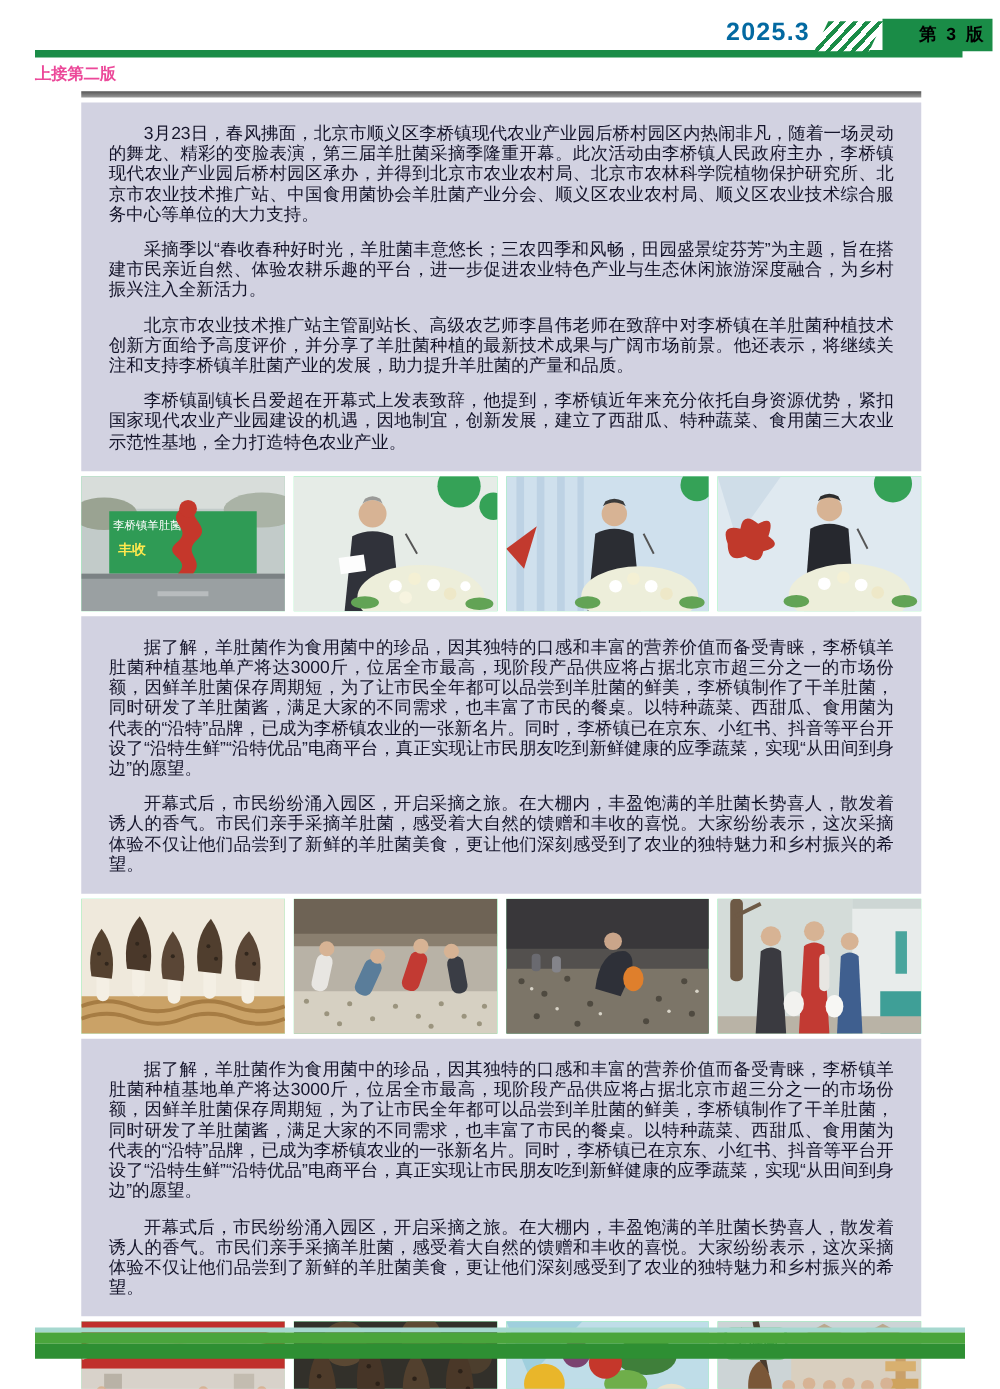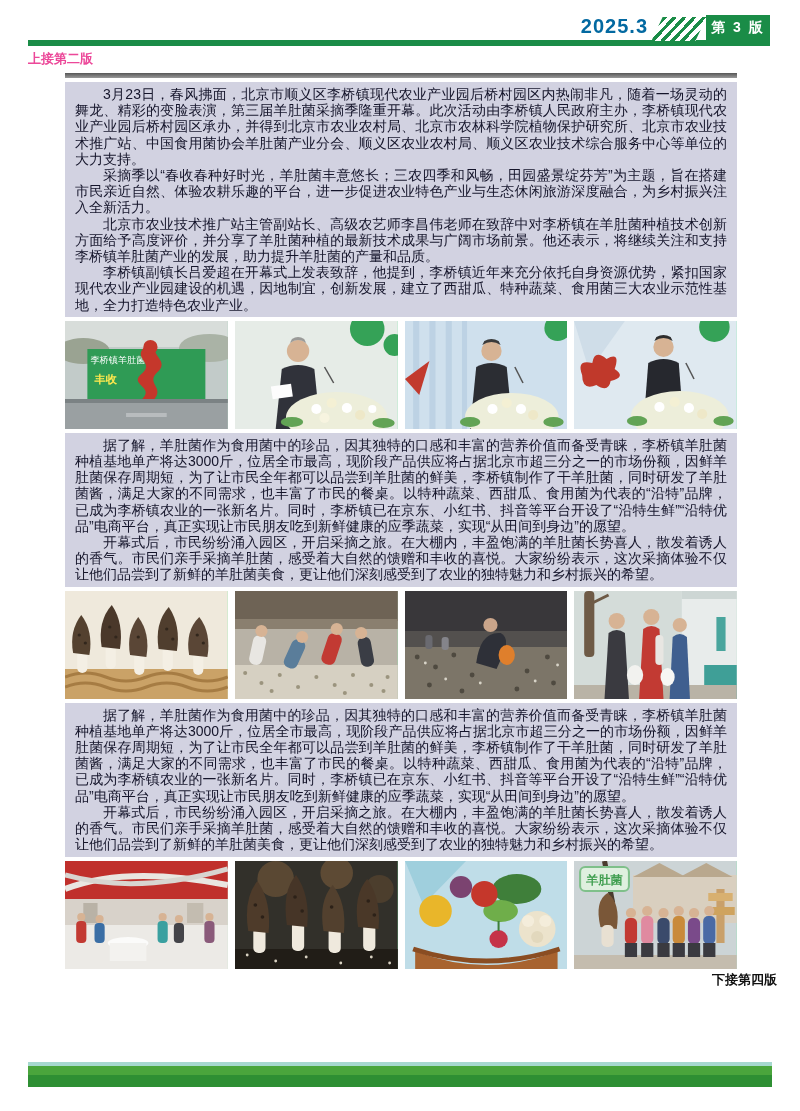--- a/index.html
+++ b/index.html
@@ -6,32 +6,32 @@
   body{background:#ffffff;font-family:"Liberation Sans","DejaVu Sans",sans-serif;}
   .page{position:relative;width:800px;height:1111px;background:#ffffff;overflow:hidden;margin:0 auto;}
 
   
   .masthead-bar{position:absolute;left:28px;top:40px;width:742px;height:6px;background:#1a8c47;}
   .masthead-date{position:absolute;top:15px;right:152px;font-size:20px;font-weight:bold;color:#0369a1;letter-spacing:1px;}
   .masthead-stripes{position:absolute;top:17px;left:657px;width:44px;height:24px;
       background:repeating-linear-gradient(115deg,#1a8c47 0 4px,#ffffff 4px 9px);
       transform:skewX(-25deg);}
   .masthead-edition{position:absolute;top:15px;left:706px;width:64px;height:26px;background:#1a8c47;
-      color:#ffffff;font-size:14px;font-weight:bold;display:flex;align-items:center;justify-content:center;letter-spacing:2px;}
+      color:#000000;font-size:14px;font-weight:bold;display:flex;align-items:center;justify-content:center;letter-spacing:2px;padding-left:24px;}
   .continued-from{position:absolute;left:28px;top:50px;font-size:13px;font-weight:bold;color:#ec4899;}
 
   
   .content{position:absolute;left:65px;top:70px;width:672px;}
   .headline-banner{background:#1a8c47;color:#ffffff;text-align:center;height:38px;line-height:38px;
       font-size:27px;font-weight:900;letter-spacing:1px;white-space:nowrap;
       text-shadow:1px 1px 0 #0d5c2d;}
   .headline-rule{height:5px;margin-top:3px;background:linear-gradient(#565656,#9a9a9a);}
 
   .text-block{background:#d2d2e1;padding:4px 10px;margin-top:4px;}
-  .text-block p{margin:0;text-indent:2em;font-size:14px;line-height:16.2px;color:#14142a;
+  .text-block p{margin:12px;text-indent:2em;font-size:14px;line-height:16.2px;color:#14142a;
       text-align:justify;font-family:"Liberation Sans","DejaVu Sans",sans-serif;}
 
   .photo-strip{display:flex;gap:7px;margin-top:4px;margin-bottom:4px;}
   .photo{flex:1;height:108px;margin:0;padding:0;overflow:hidden;background:#86efac;}
   .photo svg{display:block;width:100%;height:100%;}
 
   .continued-to{margin-top:2px;text-align:right;font-size:13px;font-weight:bold;color:#111;
       margin-right:-40px;line-height:14px;}
 
   

